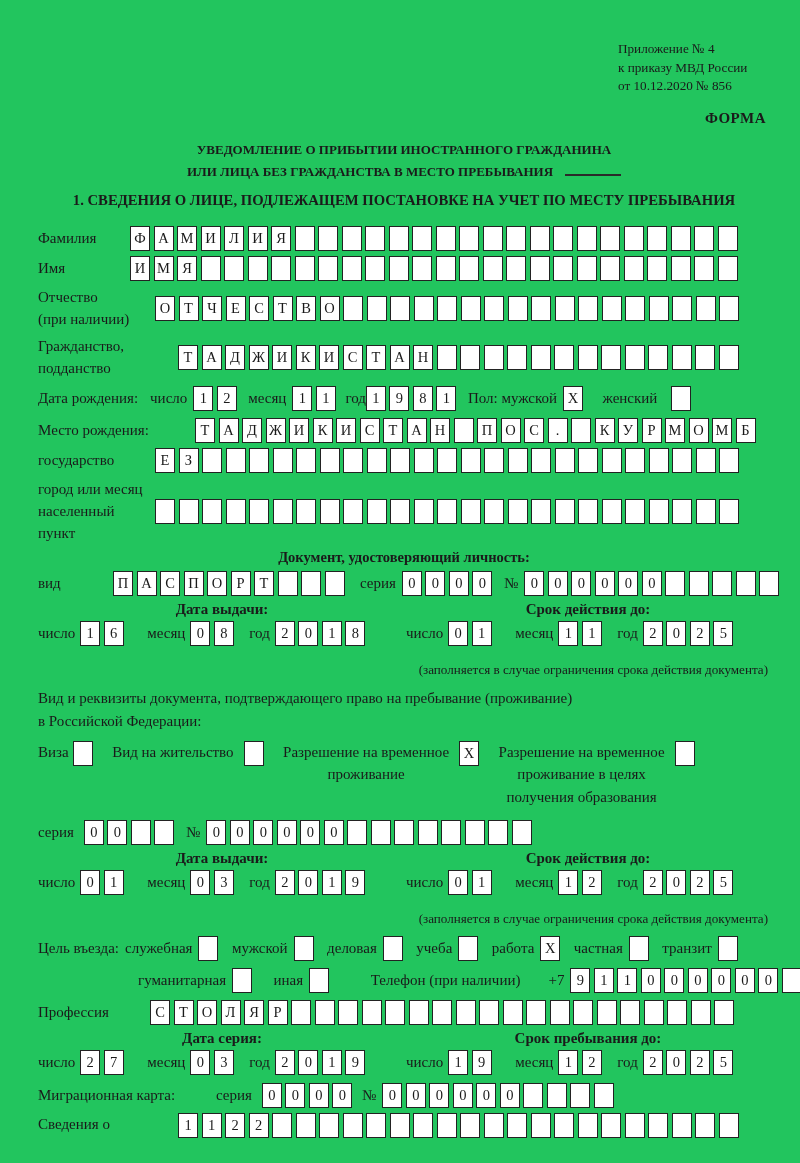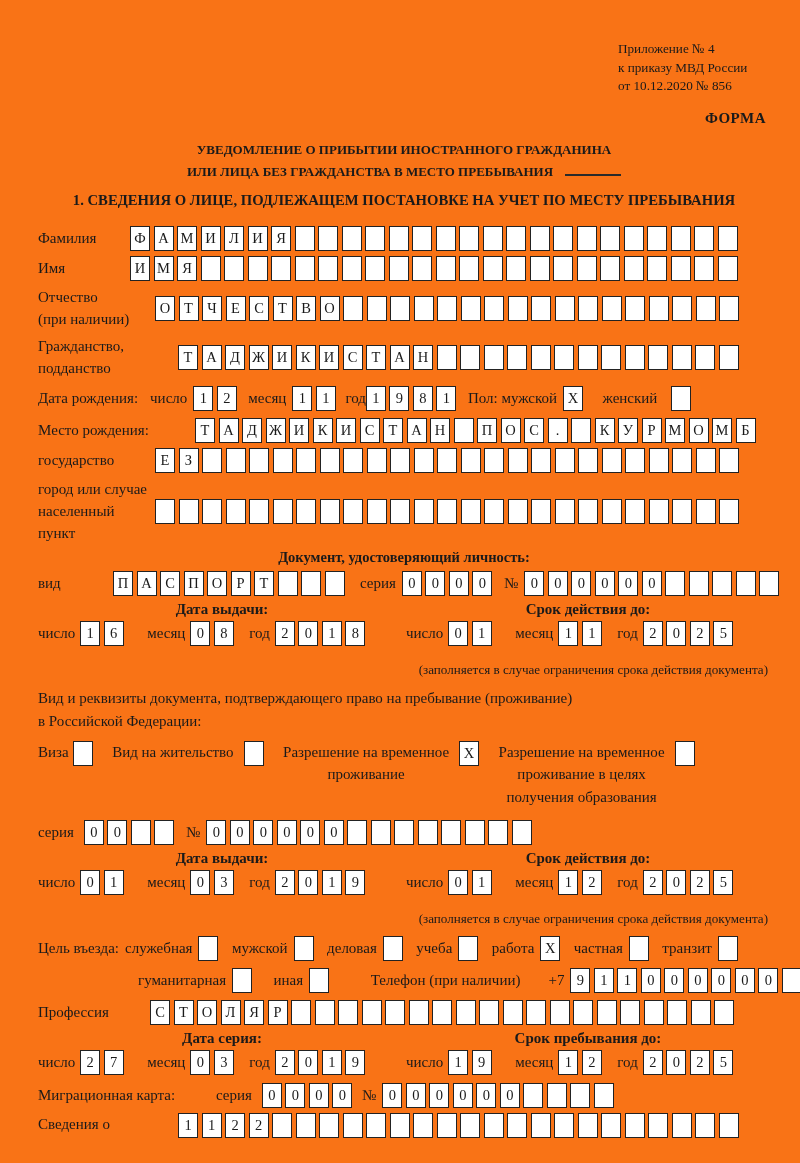--- a/index.html
+++ b/index.html
@@ -1,18 +1,18 @@
 <!DOCTYPE html>
 <html><head>
 <meta charset="utf-8">
 <style>
   html,body{margin:0;padding:0;background:#fff;}
   .page{
     position:relative;width:800px;height:1163px;box-sizing:border-box;
-    background:#f97316;color:#1a1a1a;
+    background:#22c55e;color:#1a1a1a;
     font-family:"Liberation Serif","DejaVu Serif",serif;
     padding:40px 30px 0 38px;overflow:hidden;
   }
   
   .hdr{margin-left:580px;font-size:13.2px;line-height:1.42;}
   .hdr .ed{margin-top:5px;}
   .forma{text-align:right;font-weight:700;font-size:15px;margin:14px 4px 12px 0;letter-spacing:.5px;}
   
   .title{text-align:center;font-weight:700;font-size:13px;line-height:1.65;margin-bottom:10px;}
   .blank{display:inline-block;width:56px;border-bottom:2.2px solid #2a2a2a;margin-left:12px;}
@@ -284,21 +284,21 @@
         <span class="cell"></span>
         <span class="cell"></span>
         <span class="cell"></span>
         <span class="cell"></span>
         <span class="cell"></span>
         <span class="cell"></span>
       </div>
   </div>
   <div class="row">
     <div class="lblcol w117">
-      <div>город или случае</div>
+      <div>город или месяц</div>
       <div>населенный пункт</div>
     </div>
     <div class="cells">
         <span class="cell"></span>
         <span class="cell"></span>
         <span class="cell"></span>
         <span class="cell"></span>
         <span class="cell"></span>
         <span class="cell"></span>
         <span class="cell"></span>

